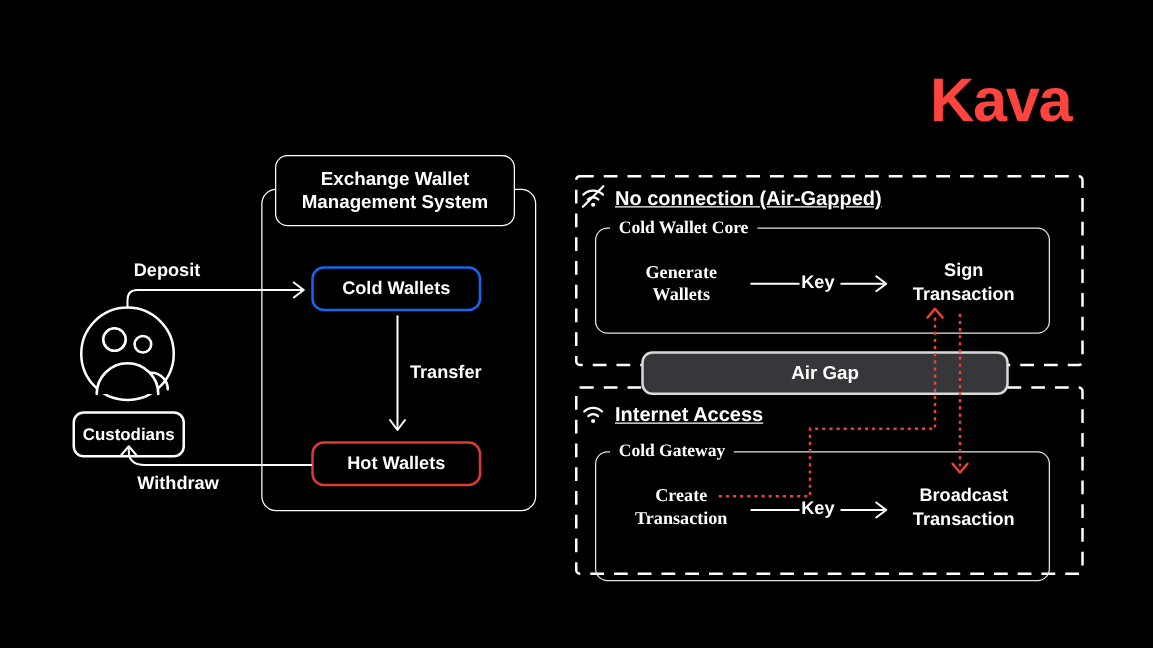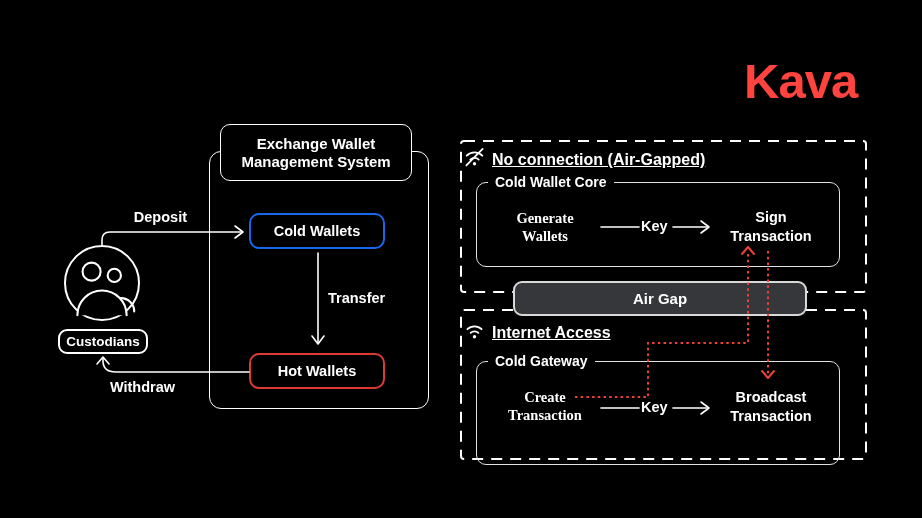--- a/index.html
+++ b/index.html
@@ -16,35 +16,35 @@
   .logo{left:744px;top:57px;font-size:49px;line-height:49px;letter-spacing:-1px;color:var(--brand-red,#FF433E);}
 
   
   .ewms-container{left:209px;top:151px;width:218px;height:256px;border:1.5px solid #fff;border-radius:12px;}
   .ewms-title{left:220px;top:124px;width:192px;height:57px;border:1.5px solid #fff;border-radius:10px;background:#000;
               font-size:15px;line-height:18px;padding:0 9px;box-sizing:border-box;}
   .wallet-box{left:249px;width:136px;height:36px;border-radius:10px;background:#000;font-size:14.5px;box-sizing:border-box;}
   .cold{top:213px;border:2px solid var(--cold-blue,#1766EB);}
   .hot{top:353px;border:2px solid var(--hot-red,#DC3B33);}
   .cust-circle{left:64px;top:245px;width:76px;height:76px;border:2px solid #fff;border-radius:50%;box-sizing:border-box;}
-  .cust-label{left:58px;top:329px;width:90px;height:25px;border:2px solid #fff;border-radius:9px;background:#000;
+  .cust-label{left:58px;top:329px;width:90px;height:37px;border:2px solid #fff;border-radius:9px;background:#000;
               font-size:13.5px;box-sizing:border-box;}
   .flow-label{font-size:14.5px;}
-  .lbl-deposit{left:107px;top:209px;width:80px;text-align:right;}
+  .lbl-deposit{left:107px;top:209px;width:80px;text-align:left;}
   .lbl-withdraw{left:91px;top:379px;width:84px;text-align:right;}
   .lbl-transfer{left:328px;top:290px;}
 
   
   .zone-header{font-size:16px;line-height:17px;text-decoration:underline;}
   .hdr-airgapped{left:492px;top:151px;}
   .hdr-internet{left:492px;top:324px;}
   .group-box{left:476px;width:364px;border:1.5px solid var(--groupbox-border,#E3E3E3);border-radius:10px;box-sizing:border-box;}
   .gb-core{top:182px;height:85px;}
   .gb-gateway{top:361px;height:104px;}
-  .group-title{position:absolute;top:-9px;left:11px;background:#000;padding:0 7px;font-size:14px;line-height:17px;white-space:nowrap;}
+  .group-title{position:absolute;top:-9px;left:11px;background:#000;padding:0 7px;font-size:14px;line-height:17px;white-space:nowrap;font-family:Liberation Serif, serif;}
   .node{font-size:14.5px;text-align:center;}
   .node-2l{line-height:18px;font-family:Liberation Serif, serif;}
   .n-generate{left:497px;top:209px;width:96px;}
   .n-sign{left:716px;top:208px;width:110px;line-height:19px;}
   .n-create{left:490px;top:388px;width:110px;}
   .n-broadcast{left:716px;top:388px;width:110px;line-height:19px;}
   .key-label{font-size:14.5px;}
   .key-top{left:641px;top:218px;}
   .key-bottom{left:641px;top:399px;}
   .airgap-bar{left:513px;top:281px;width:294px;height:35px;background:var(--airgap-fill,#35373A);

